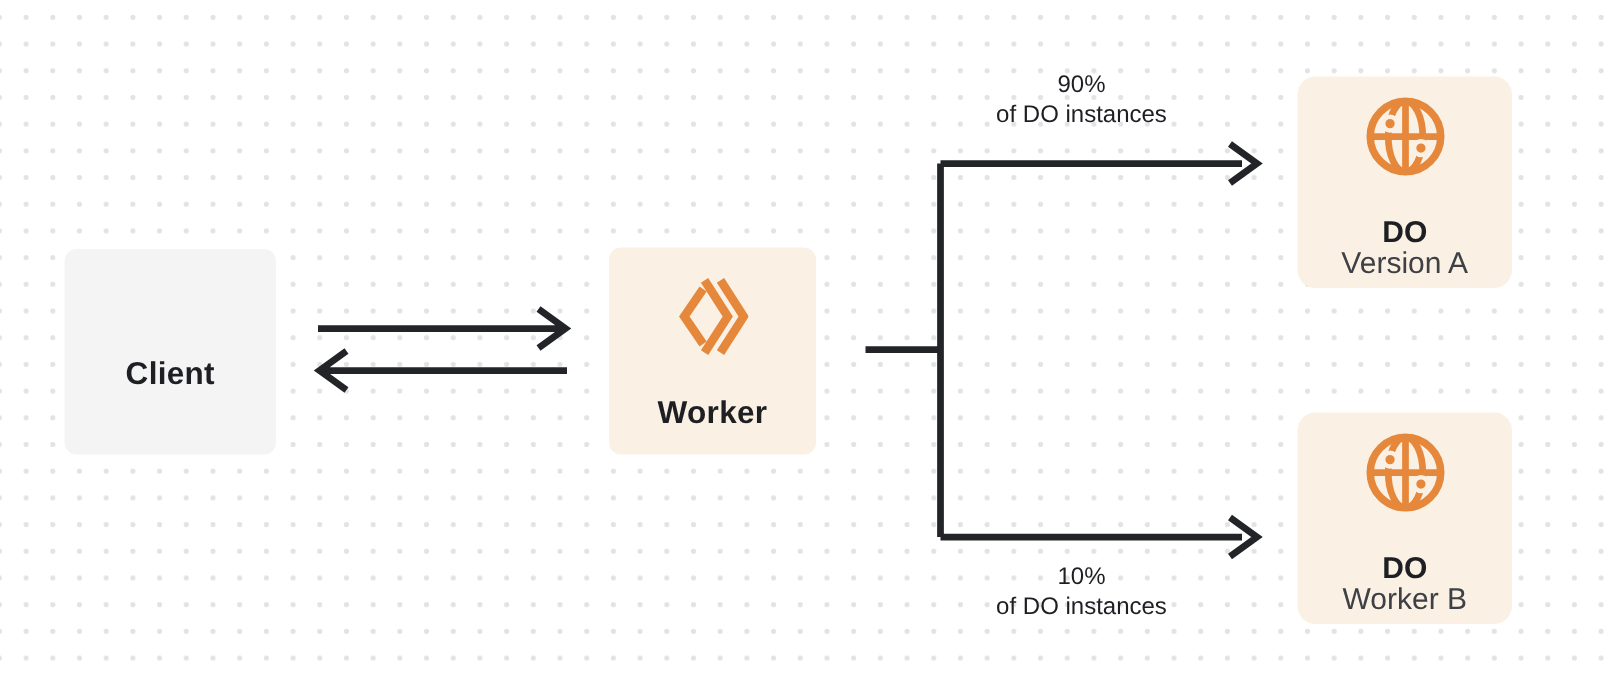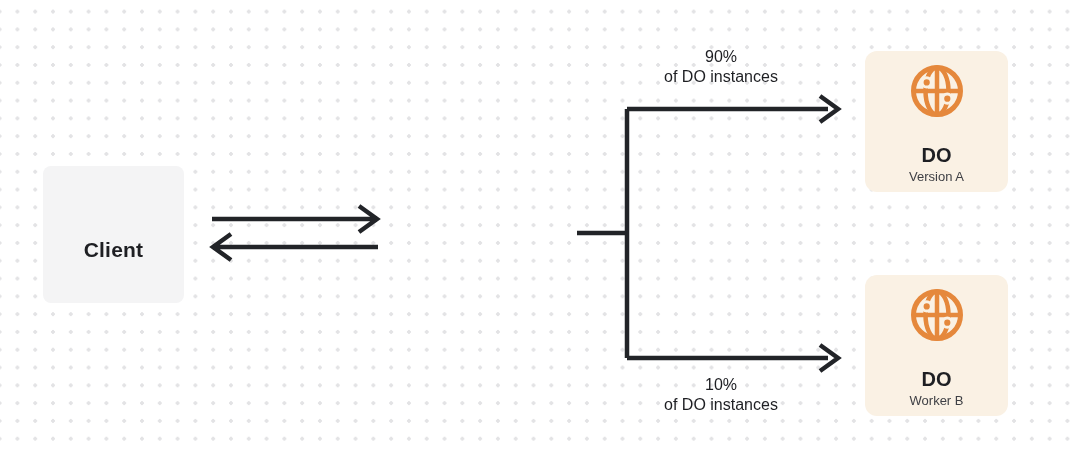--- a/index.html
+++ b/index.html
@@ -104,21 +104,21 @@
   }
 
   .do-title {
     margin-top: 25px;
     font-size: 20px;
     font-weight: 700;
     line-height: 22px;
     color: var(--text-dark);
   }
   .do-subtitle {
-    font-size: 13px;
+    font-size: 20px;
     font-weight: 400;
     line-height: 21px;
     color: var(--text-subtle);
   }
 
   .split-label {
     position: absolute;
     left: 615px;
     width: 212px;
     text-align: center;
@@ -140,20 +140,28 @@
     <path d="M378 247 H216 M231 234 L213 247 L231 260"></path>
     <path d="M577 233 H627 M627 109 V358 M627 109 H828 M627 358 H828"></path>
     <path d="M820 96 L838 109 L820 122"></path>
     <path d="M820 345 L838 358 L820 371"></path>
   </svg>
 
   <div class="node gray client">
     <span class="node-label">Client</span>
   </div>
 
+  <div class="node cream worker">
+    <svg class="worker-icon" viewBox="0 0 48 58" aria-hidden="true">
+      <path d="M17 10 L4 29 L17 48"></path>
+      <path d="M18 4 L34 29 L18 54"></path>
+      <path d="M29 4 L45 29 L29 54"></path>
+    </svg>
+    <span class="node-label">Worker</span>
+  </div>
 
   <div class="split-label top">
     <div>90%</div>
     <div>of DO instances</div>
   </div>
 
   <div class="split-label bottom">
     <div>10%</div>
     <div>of DO instances</div>
   </div>

